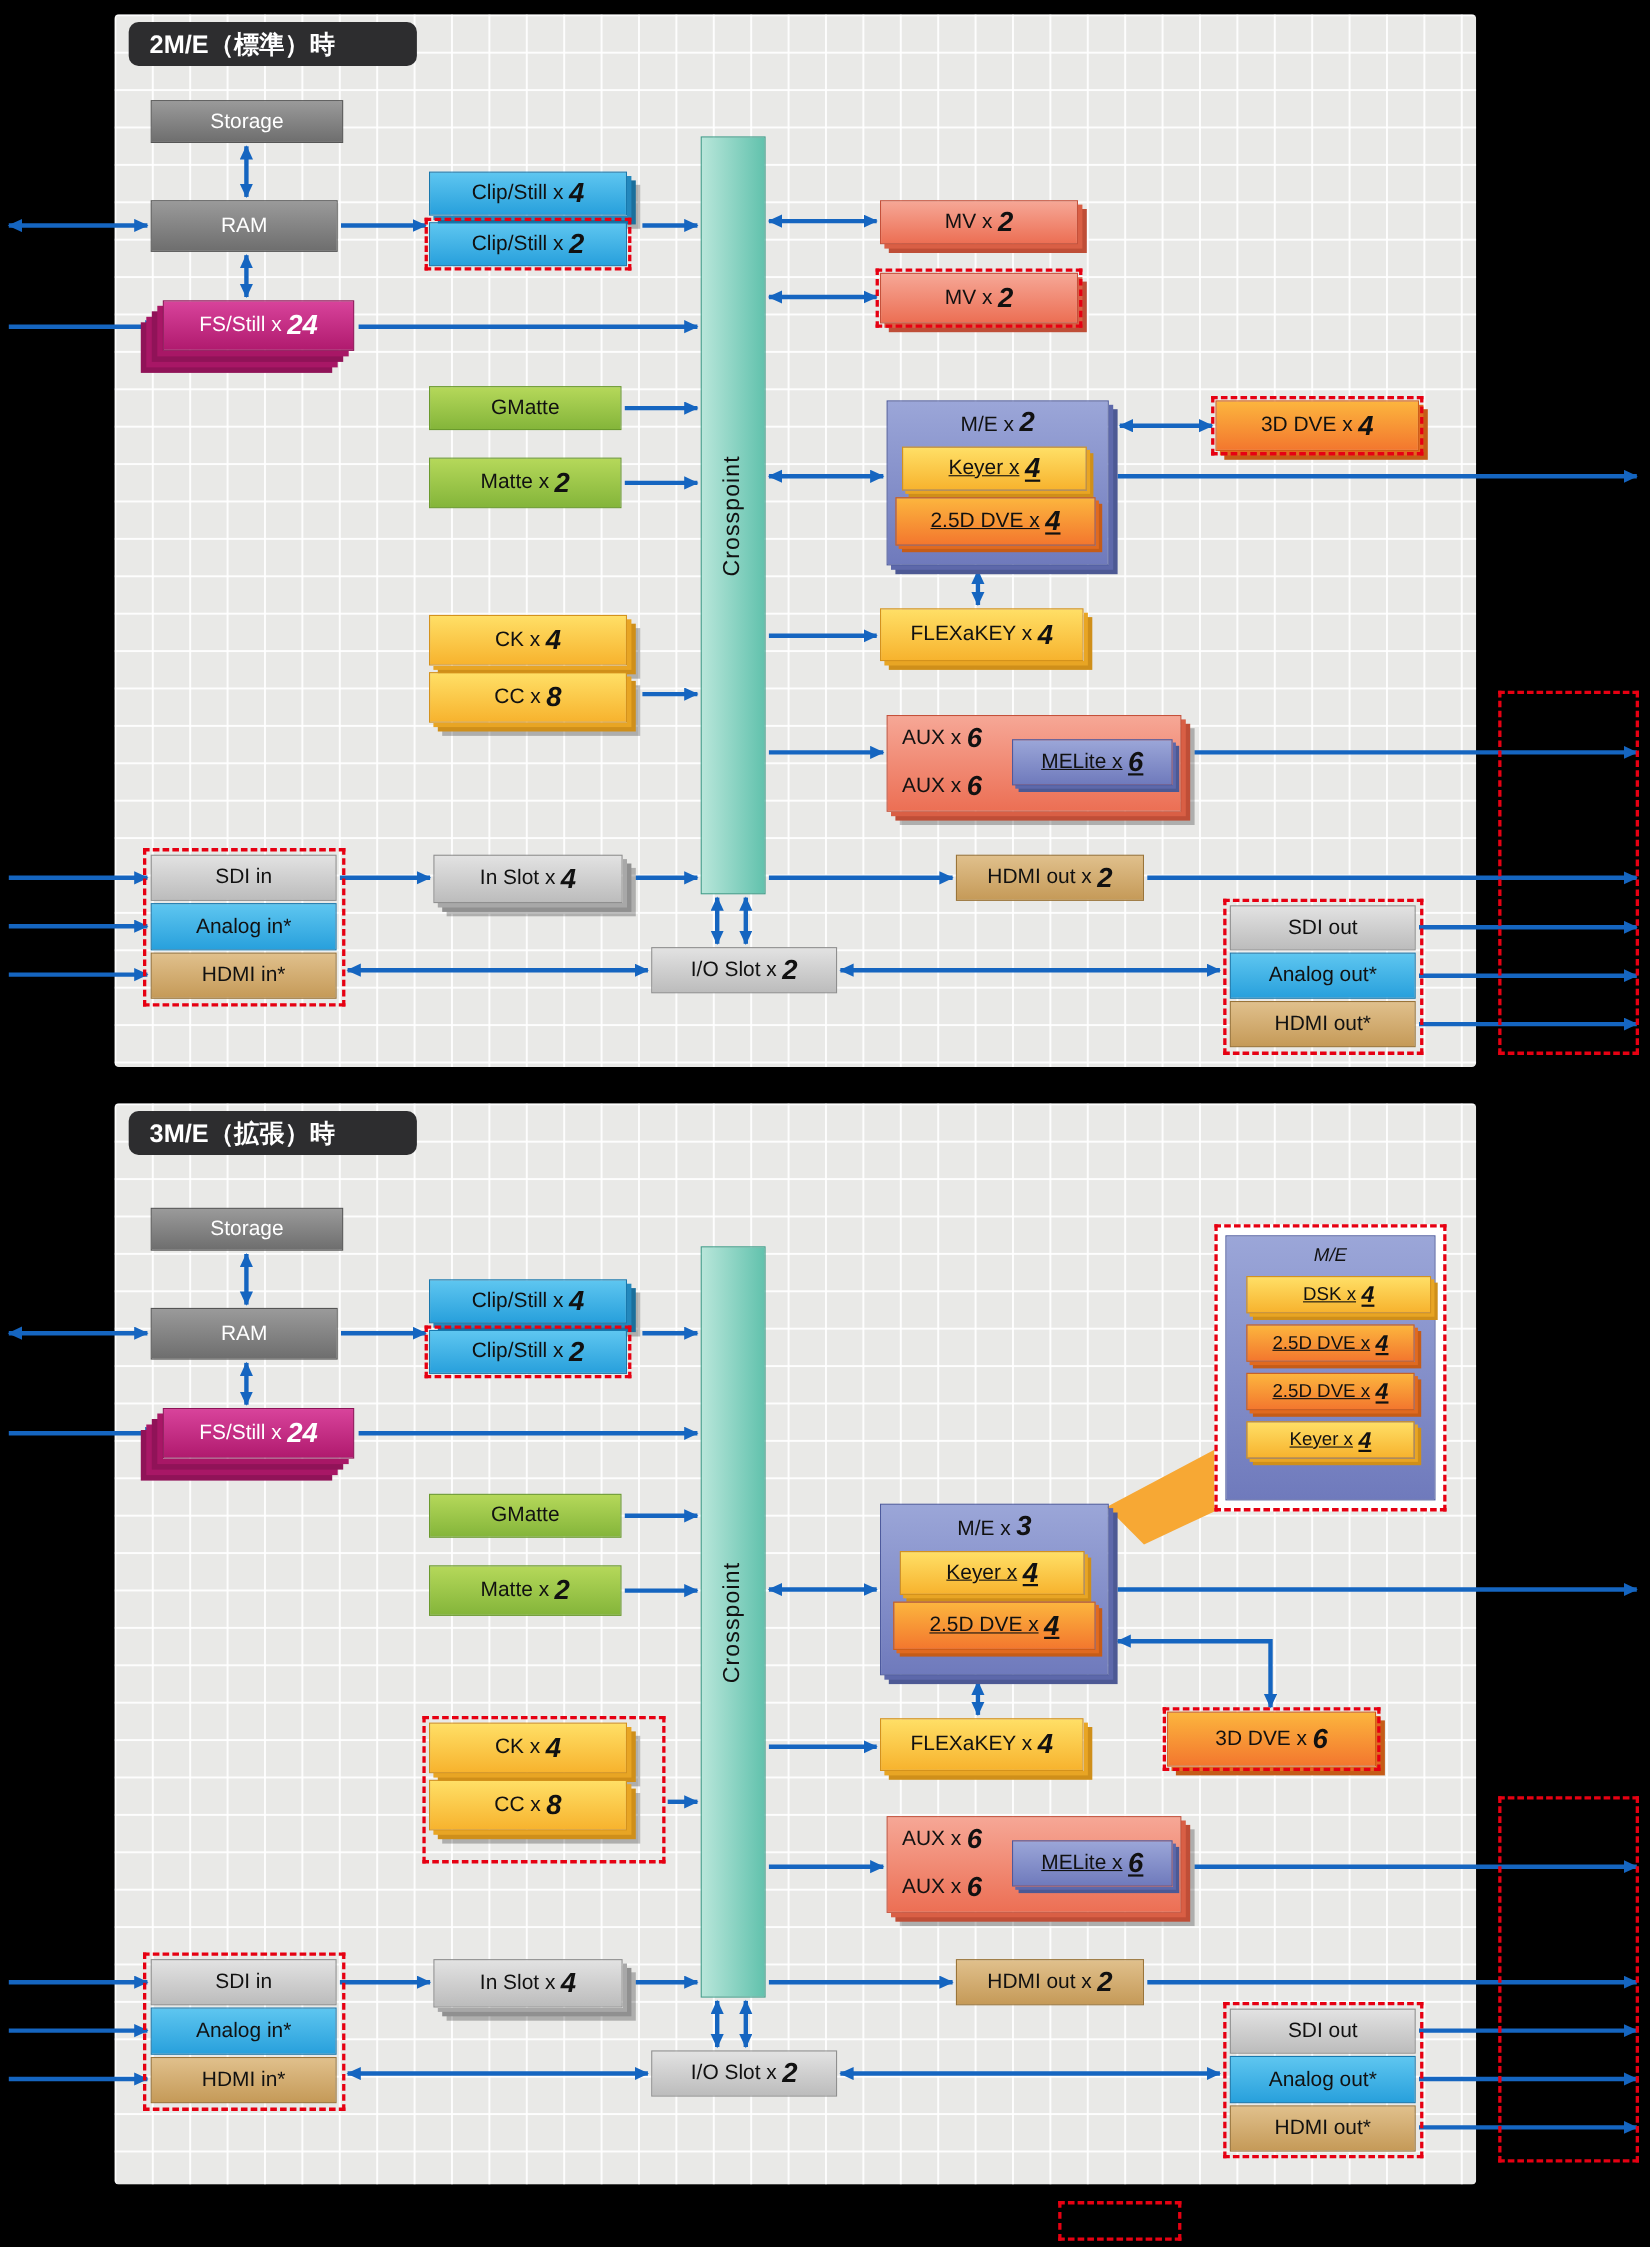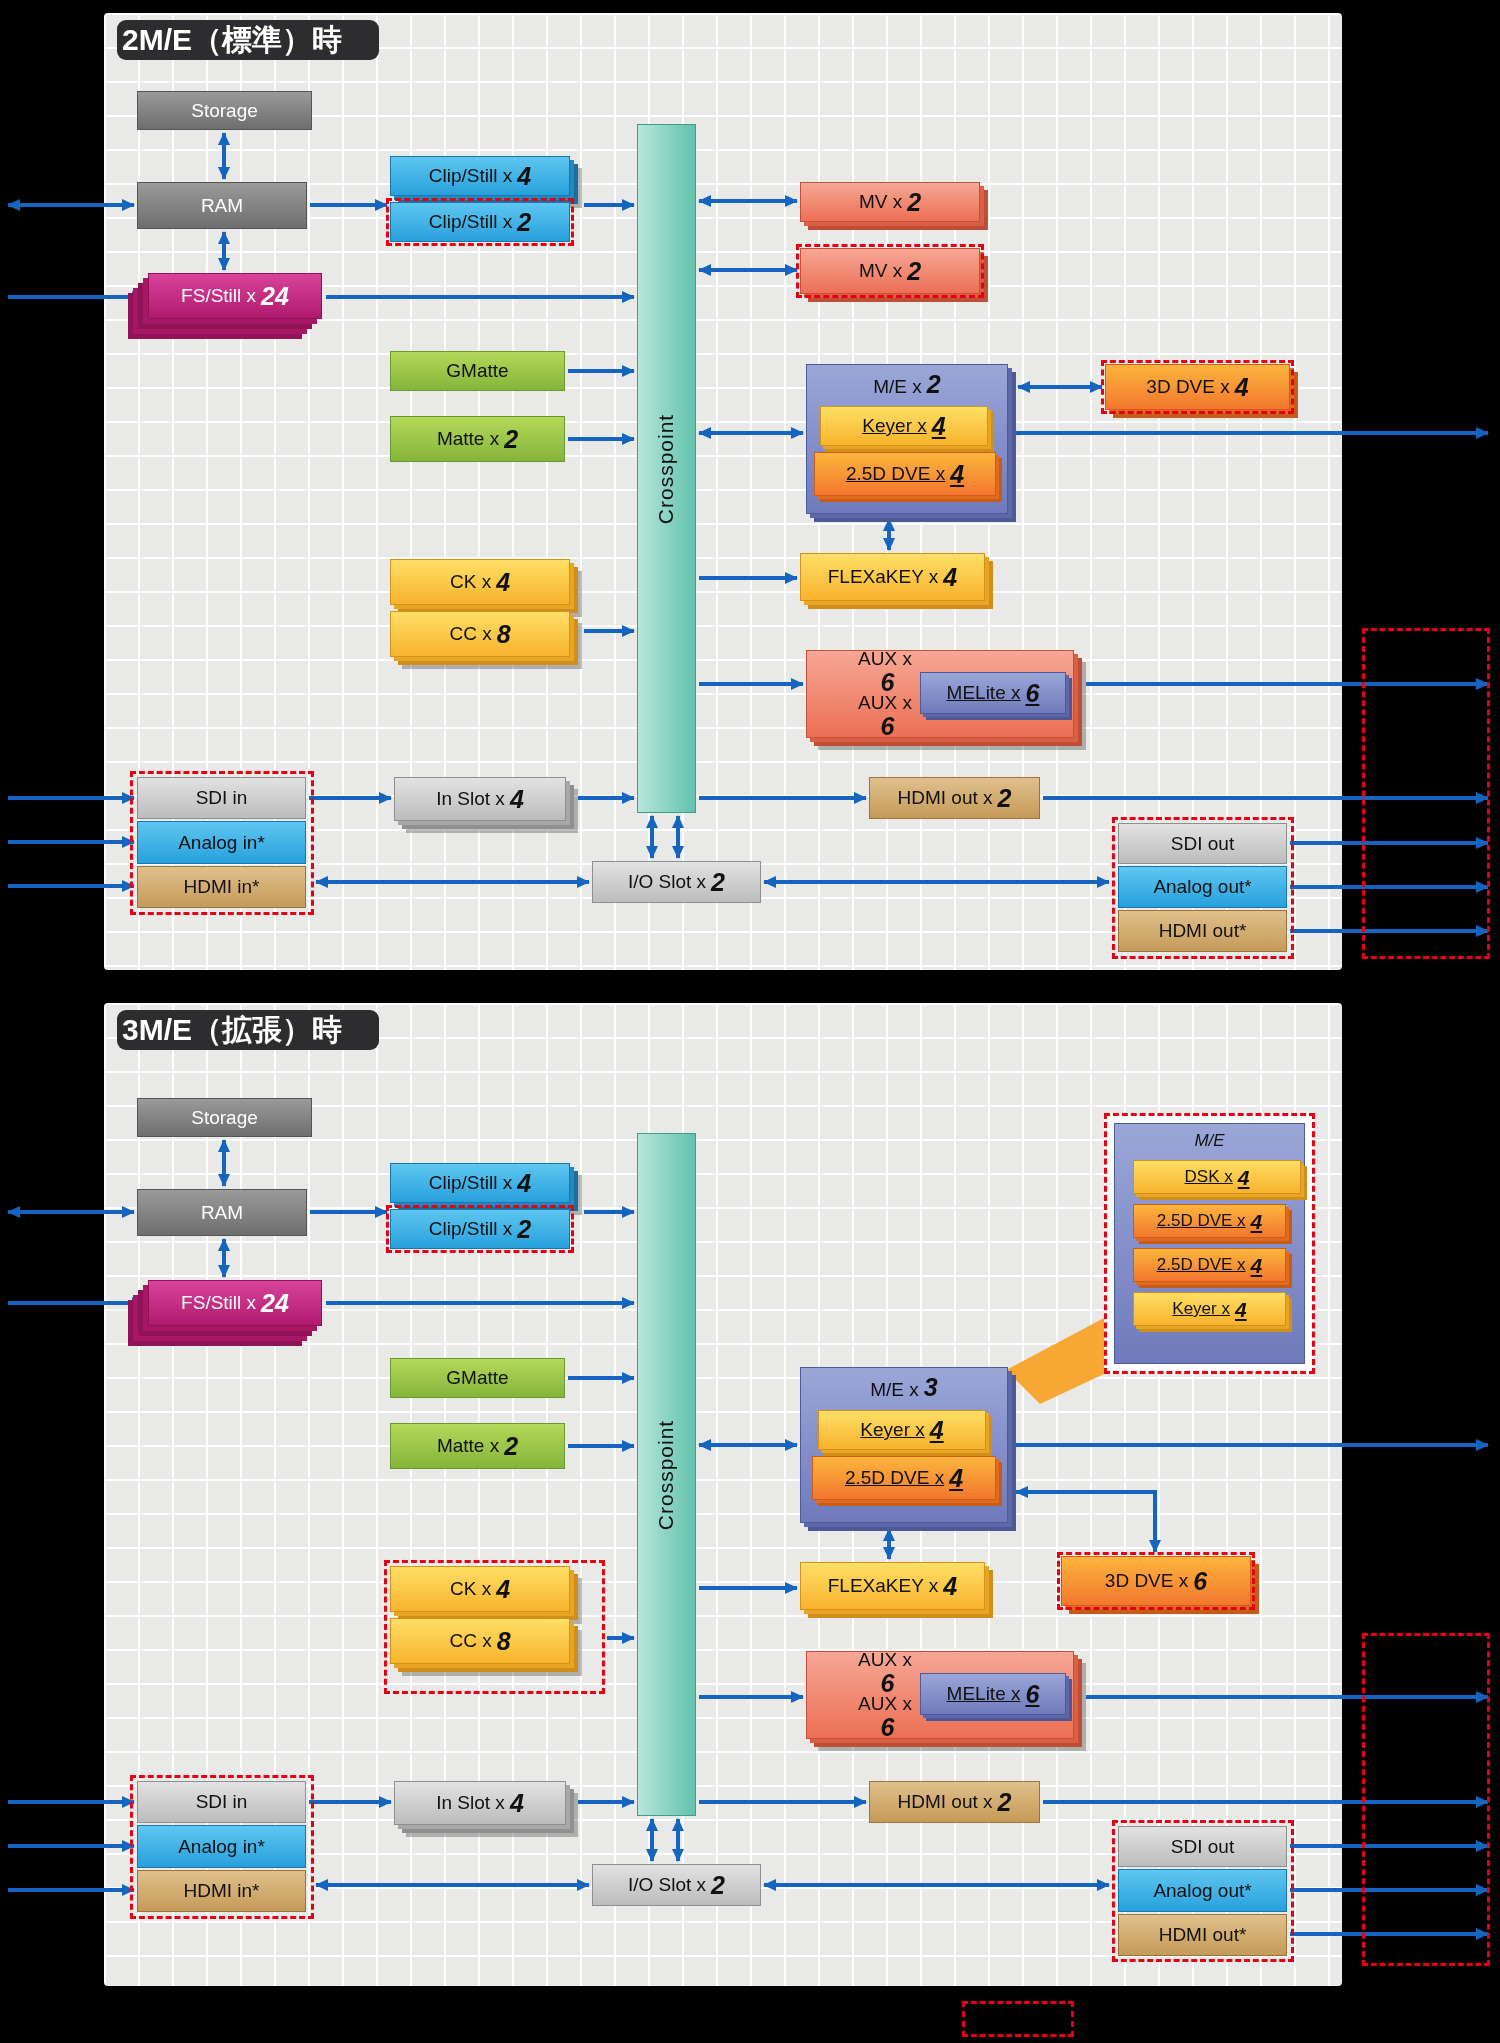--- a/index.html
+++ b/index.html
@@ -9,25 +9,25 @@
   .panel{position:absolute;background-color:#e9e9e7;border-radius:4px;
          background-image:linear-gradient(rgba(255,255,255,.9) 2px,transparent 2px),
                           linear-gradient(90deg,rgba(255,255,255,.9) 2px,transparent 2px);
          background-size:34px 34px;}
   .arrows{position:absolute;left:0;top:0;}
   .block{position:absolute;display:flex;align-items:center;justify-content:center;
          font-size:19px;color:#111;box-sizing:border-box;white-space:nowrap;}
   .block .mult{font-weight:bold;font-style:italic;font-size:25px;margin-left:5px;line-height:1;}
   .sm{font-size:17px;}
   .sm .mult{font-size:21px;}
-  .title-badge{position:absolute;background:#2d2d2f;color:#fff;font-weight:bold;font-size:30px;
-         display:flex;align-items:center;padding-left:5px;border-radius:9px;box-sizing:border-box;}
+  .title-badge{position:absolute;background:#2d2d2f;color:#fff;font-weight:bold;font-size:23px;
+         display:flex;align-items:center;padding-left:19px;border-radius:9px;box-sizing:border-box;}
   .vtext .lbl{transform:rotate(-90deg);font-size:21px;letter-spacing:1px;}
   .ghead{display:block;text-align:center;padding-top:7px;}
-  .txt{background:none;border:none;justify-content:center;flex-direction:column;}
+  .txt{background:none;border:none;justify-content:flex-start;}
   .wbox{position:absolute;background:#fff;border:3px dashed #e60012;box-sizing:border-box;}
   .dashrect{position:absolute;border:3px dashed #e60012;box-sizing:border-box;}
   .rdash{outline:3px dashed #e60012;outline-offset:1px;}
 
   .c-darkgray{background:linear-gradient(#9a9a9a,#6e6e6e);border:1px solid #555;color:#fff;text-align:center;--s1:#5f5f5f;--s2:#4c4c4c;}
   .c-lightgray{background:linear-gradient(#e2e2e2,#bcbcbc);border:1px solid #8f8f8f;--s1:#a8a8a8;--s2:#909090;}
   .c-blue{background:linear-gradient(#5ec6f0,#28a0dc);border:1px solid #1878ad;--s1:#2388bd;--s2:#1b6f9c;}
   .c-magenta{background:linear-gradient(#d8439b,#b01a6e);border:1px solid #8e1257;color:#fff;--s1:#a81766;--s2:#901358;}
   .c-green{background:linear-gradient(#b5d85a,#84b53a);border:1px solid #6a9a2d;--s1:#76a532;--s2:#648c2a;}
   .c-yellow{background:linear-gradient(#ffdf66,#f7b32e);border:1px solid #d4921c;--s1:#e8a524;--s2:#cf8f1a;}

